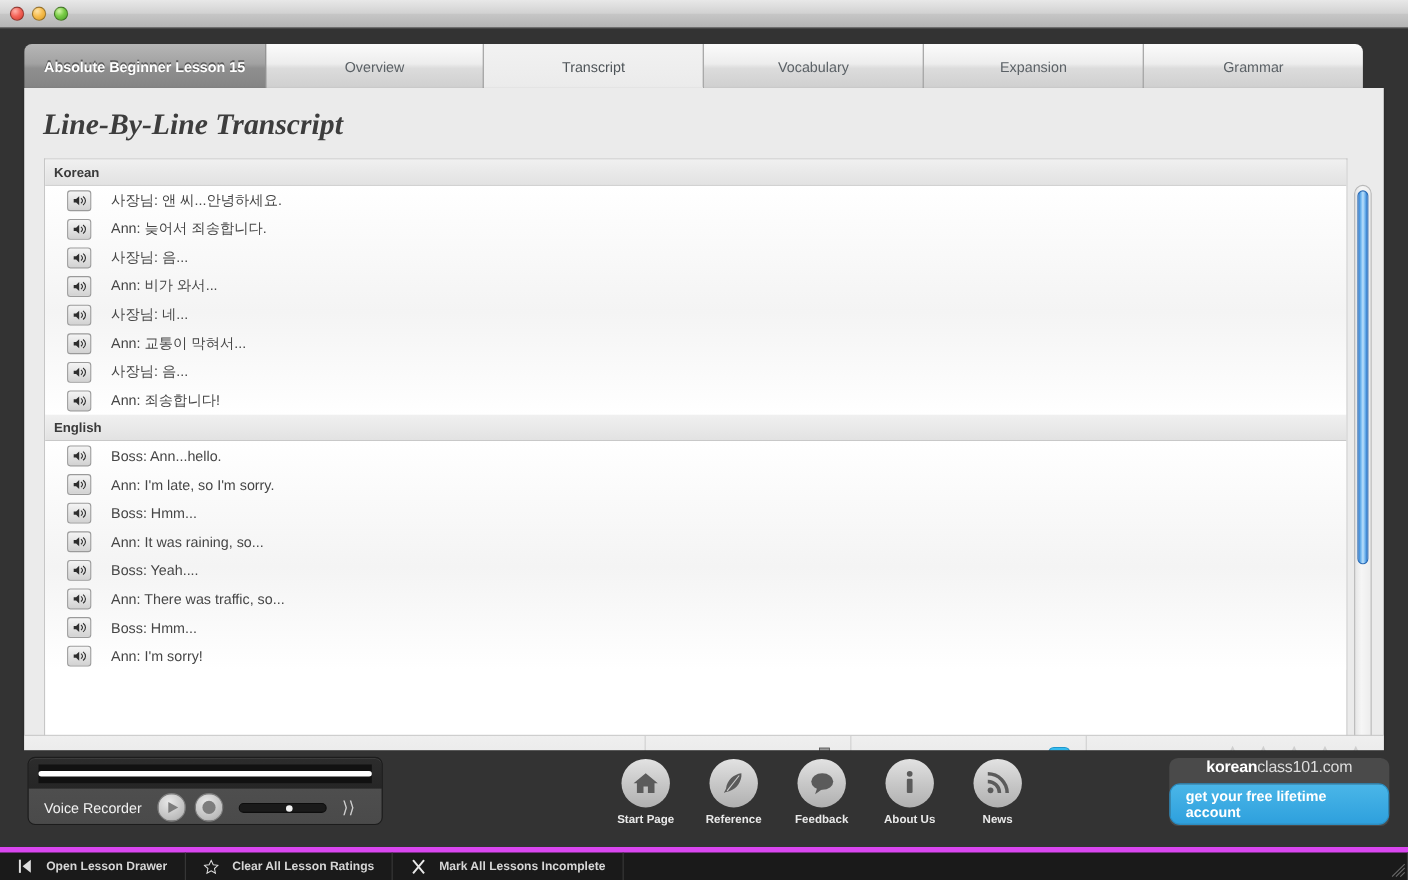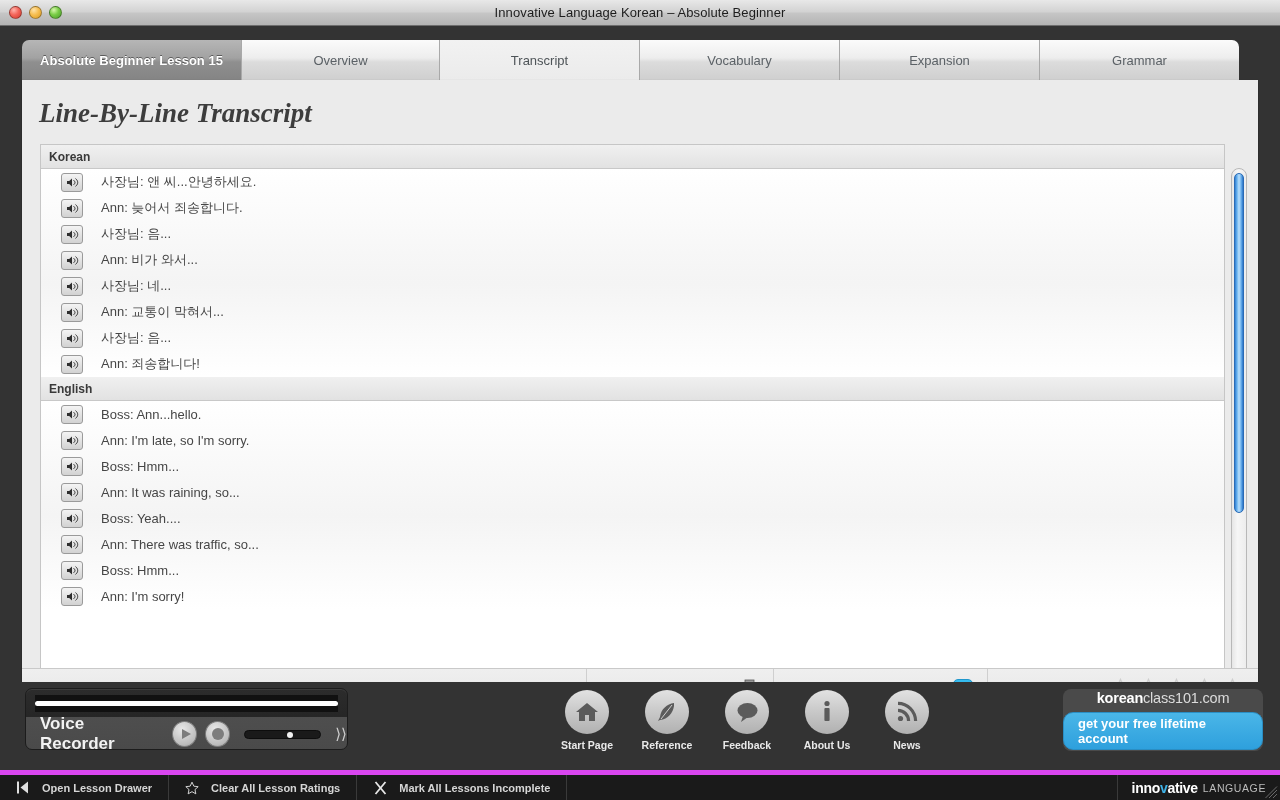--- a/index.html
+++ b/index.html
@@ -182,21 +182,21 @@
   .wave {
     position: absolute; left: 9px; right: 9px; top: 6px; height: 17px;
     background: #111;
     display: flex; align-items: center;
   }
   .wave-line { width: 100%; height: 5px; background: #ffffff; border-radius: 3px; }
   .rec-row {
     position: absolute; left: 0; right: 0; top: 30px; height: 30px;
     display: flex; align-items: center; padding-left: 14px; gap: 8px;
   }
-  .rec-label { font-size: 17px; font-weight: bold; color: #f2f2f2; margin-right: 6px; }
+  .rec-label { font-size: 13px; font-weight: normal; color: #f2f2f2; margin-right: 6px; }
   .rbtn {
     width: 26px; height: 26px; border-radius: 50%;
     background: radial-gradient(circle at 40% 30%, #e8e8e8 0%, #bdbdbd 70%, #9a9a9a 100%);
     display: flex; align-items: center; justify-content: center;
     border: 1px solid #7e7e7e;
   }
   .play-tri { width: 0; height: 0; border-left: 9px solid #7d7d7d; border-top: 5.5px solid transparent; border-bottom: 5.5px solid transparent; margin-left: 3px; }
   .rec-dot { width: 12px; height: 12px; border-radius: 50%; background: #7d7d7d; }
   .slider { position: relative; width: 80px; height: 9px; border-radius: 5px; background: #1a1a1a; border: 1px solid #0d0d0d; margin-left: 6px; }
   .sknob { position: absolute; left: 42px; top: 1.5px; width: 6px; height: 6px; border-radius: 50%; background: #f2f2f2; }
@@ -257,21 +257,20 @@
 <body>
 
 <div id="app">
 
   <div class="titlebar">
     <div class="traffic">
       <div class="tl red"></div>
       <div class="tl yellow"></div>
       <div class="tl green"></div>
     </div>
-    <div class="win-title">Innovative Language Korean – Absolute Beginner</div>
   </div>
 
   <div class="chrome">
 
     <div class="tabstrip">
       <div class="tab t0">Absolute Beginner Lesson 15</div>
       <div class="tab t1">Overview</div>
       <div class="tab t2 active">Transcript</div>
       <div class="tab t3">Vocabulary</div>
       <div class="tab t4">Expansion</div>
@@ -596,24 +595,20 @@
       </div>
       <div class="sbitem">
         <span class="sbicon">
           <svg width="13" height="14" viewBox="0 0 13 14">
               <path d="M1.5 1 L11.5 13 M11.5 1 L1.5 13" stroke="#e8e8e8" stroke-width="1.8" fill="none"></path>
             </svg>
         </span>
         <span>Mark All Lessons Incomplete</span>
       </div>
       <div class="sbspacer"></div>
-      <div class="brand">
-        <span class="brand-main"><span>inno</span><span class="v">v</span><span>ative</span></span>
-        <span class="brand-sub">LANGUAGE</span>
-      </div>
       <div class="resizer">
         <svg width="13" height="13" viewBox="0 0 13 13">
             <path d="M12 4 L4 12 M12 8 L8 12 M12 0.5 L0.5 12" stroke="#6a6a6a" stroke-width="1" fill="none"></path>
           </svg>
       </div>
     </div>
 
   </div>
 </div>
 

